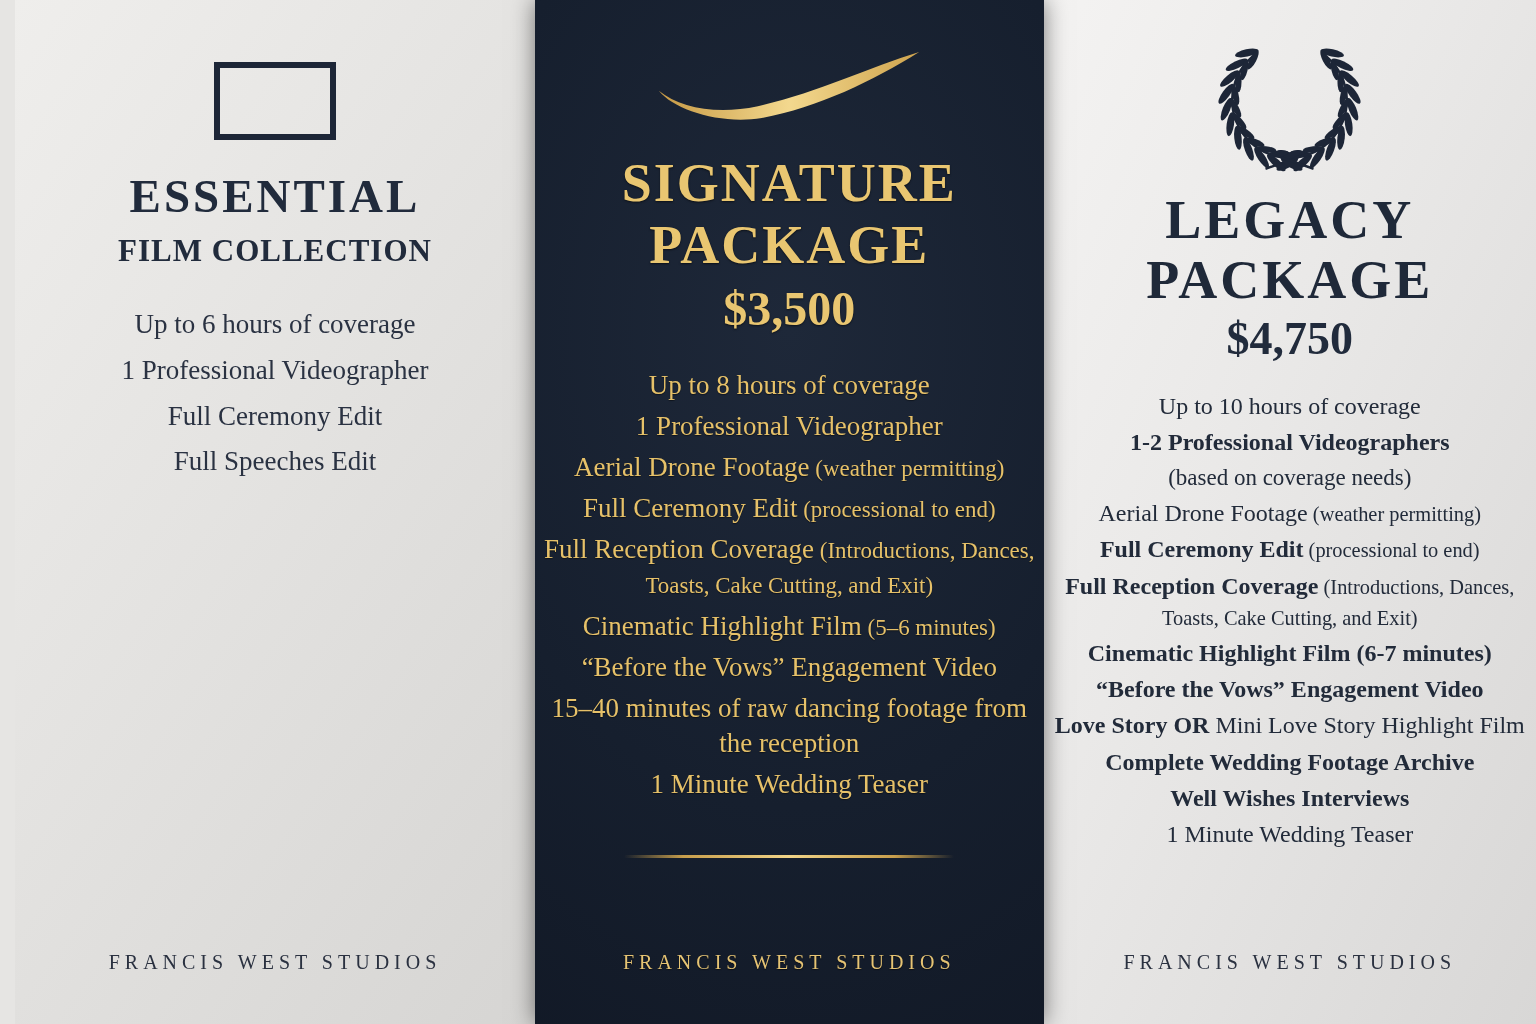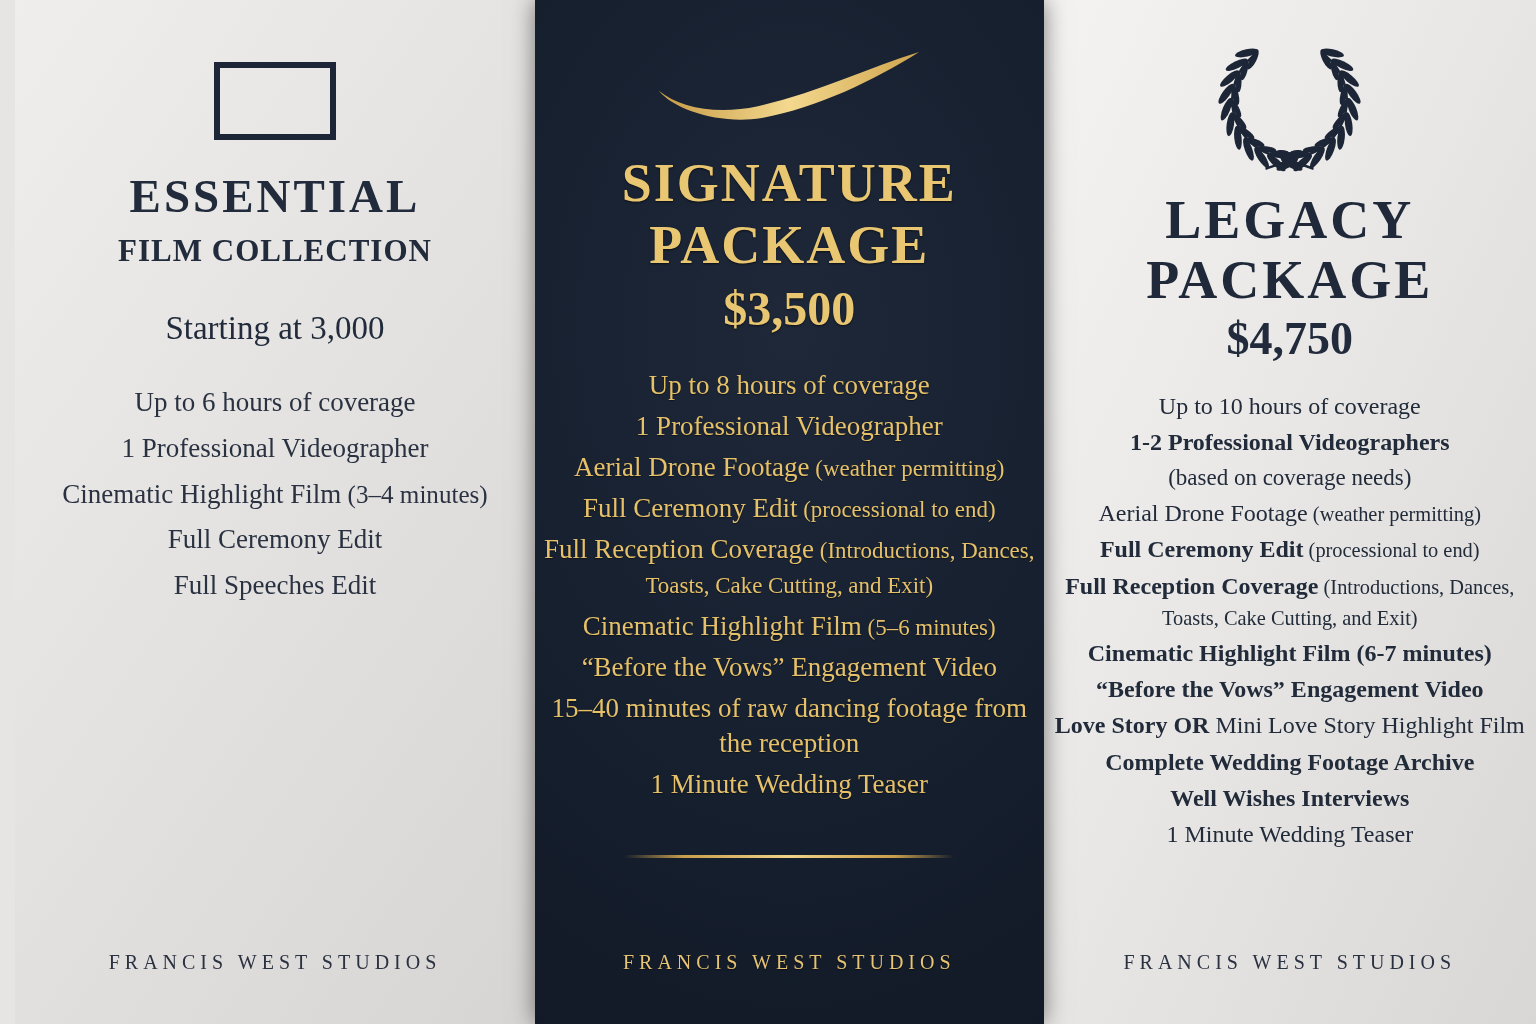--- a/index.html
+++ b/index.html
@@ -61,26 +61,24 @@
 </style>
 </head>
 <body>
 
 <div class="poster">
 
   <section class="col col-left">
     <div class="film-frame"></div>
     <h1 class="t1">ESSENTIAL</h1>
     <div class="t2">FILM COLLECTION</div>
-    <div class="price">Starting at 3,000</div>
 
     <div class="features">
       <p class="feat nw"><span>Up to 6 hours of coverage</span></p>
       <p class="feat nw"><span>1 Professional Videographer</span></p>
-      <p class="feat nw"><span>Cinematic Highlight Film</span><span class="note"> (3–4 minutes)</span></p>
       <p class="feat nw"><span>Full Ceremony Edit</span></p>
       <p class="feat nw"><span>Full Speeches Edit</span></p>
     </div>
 
     <div class="footer">FRANCIS WEST STUDIOS</div>
   </section>
 
   <section class="col col-mid">
     <svg class="swoosh" width="272" height="80" viewBox="0 0 280 82">
       <defs>

